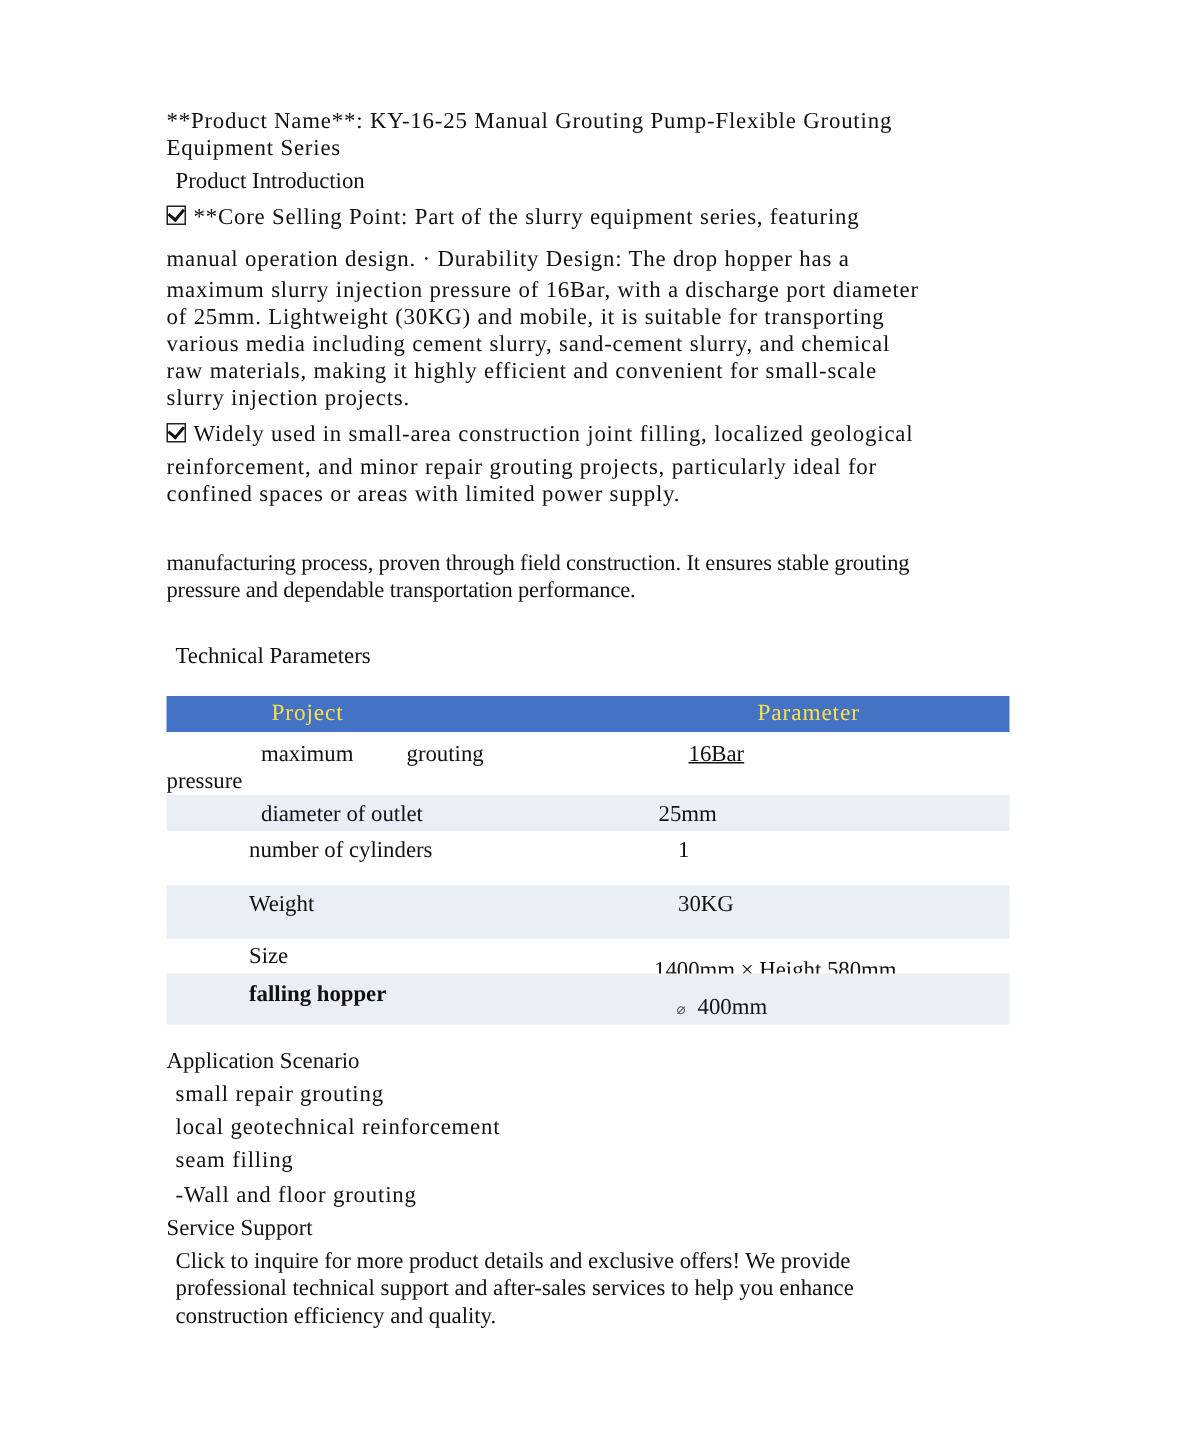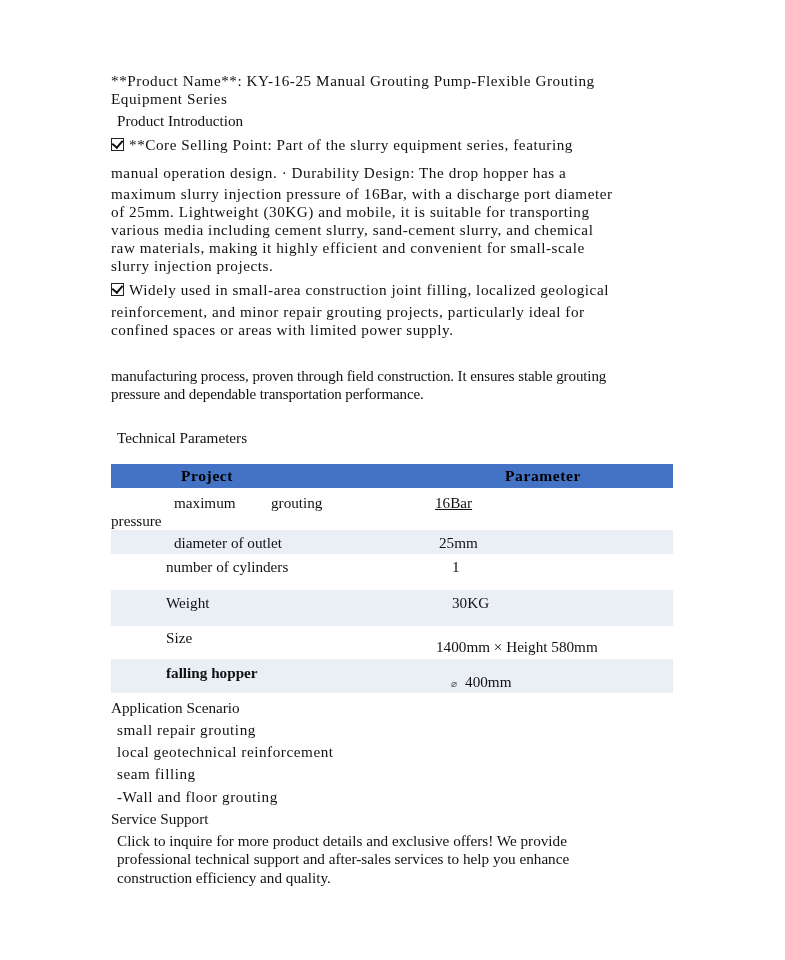--- a/index.html
+++ b/index.html
@@ -13,21 +13,21 @@
   .sp { letter-spacing: 0.55px; }
   .tight { letter-spacing: -0.1px; font-size: 15px; }
   .chk { display: inline-block; width: 13px; height: 13px; border: 1.4px solid #222; box-sizing: border-box;
          position: relative; margin-right: 5px; vertical-align: -1px; }
   .chk::after { content: ""; position: absolute; left: 2px; top: -1px; width: 5px; height: 8px;
          border: solid #111; border-width: 0 2px 2px 0; transform: rotate(40deg); }
 
   
   .tbl { position: absolute; left: 111px; top: 464px; width: 562px; }
   .thead { height: 24px; background: #4472c4; position: relative; }
-  .th { position: absolute; top: 3px; color: #000000; font-weight: bold; font-size: 15.5px; letter-spacing: 0.6px; }
+  .th { position: absolute; top: 3px; color: #fde047; font-weight: normal; font-size: 15.5px; letter-spacing: 0.6px; }
   .row { position: relative; }
   .row.alt { background: #eaeef5; }
   .cell { position: absolute; font-size: 15.2px; white-space: nowrap; }
   .diam { font-family: "DejaVu Sans", sans-serif; font-size: 10px; color: #555; margin-right: 8px; }
 </style>
 </head>
 <body>
 
 <div class="page">
 
@@ -59,39 +59,39 @@
   <div class="tbl">
     <div class="thead">
       <span class="th" style="left:70px;">Project</span>
       <span class="th" style="left:394px;">Parameter</span>
     </div>
 
     <div class="row" style="height:42px;">
       <span class="cell" style="left:63px;top:6px;">maximum</span>
       <span class="cell" style="left:160px;top:6px;">grouting</span>
       <span class="cell" style="left:0px;top:24px;">pressure</span>
-      <span class="cell" style="left:324px;top:6px;text-decoration:underline;">16Bar</span>
+      <span class="cell" style="left:348px;top:6px;text-decoration:underline;">16Bar</span>
     </div>
 
     <div class="row alt" style="height:24px;">
       <span class="cell" style="left:63px;top:4px;">diameter of outlet</span>
       <span class="cell" style="left:328px;top:4px;">25mm</span>
     </div>
 
     <div class="row" style="height:24px;">
       <span class="cell" style="left:55px;top:4px;">number of cylinders</span>
       <span class="cell" style="left:341px;top:4px;">1</span>
     </div>
 
     <div class="row alt" style="height:36px;margin-top:12px;">
       <span class="cell" style="left:55px;top:4px;">Weight</span>
       <span class="cell" style="left:341px;top:4px;">30KG</span>
     </div>
 
-    <div class="row" style="height:33px;">
+    <div class="row" style="height:23px;">
       <span class="cell" style="left:55px;top:3px;">Size</span>
       <span class="cell" style="left:325px;top:12px;">1400mm × Height 580mm</span>
     </div>
 
     <div class="row alt" style="height:34px;">
       <span class="cell" style="left:55px;top:5px;font-weight:bold;">falling hopper</span>
       <span class="cell" style="left:340px;top:14px;"><span class="diam">⌀</span><span>400mm</span></span>
     </div>
   </div>
 

